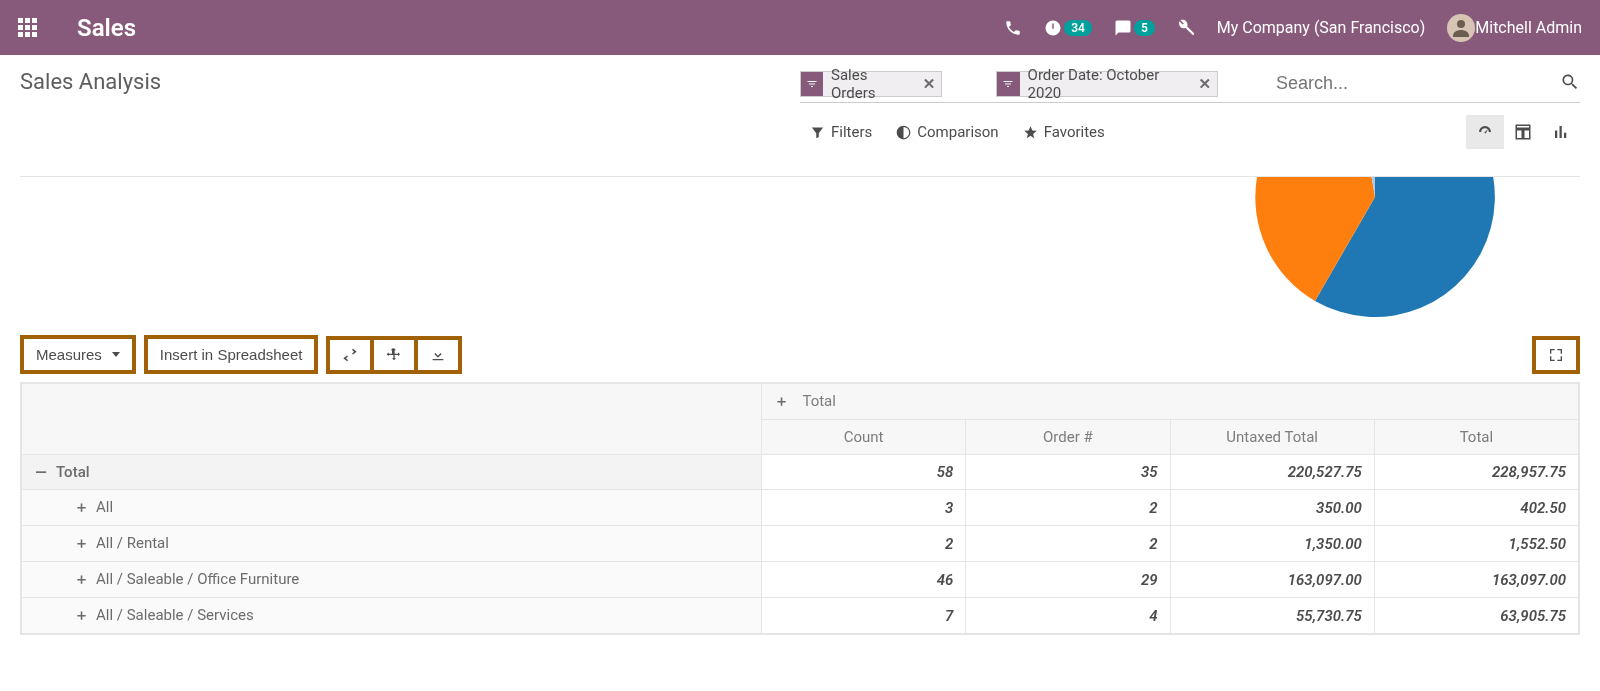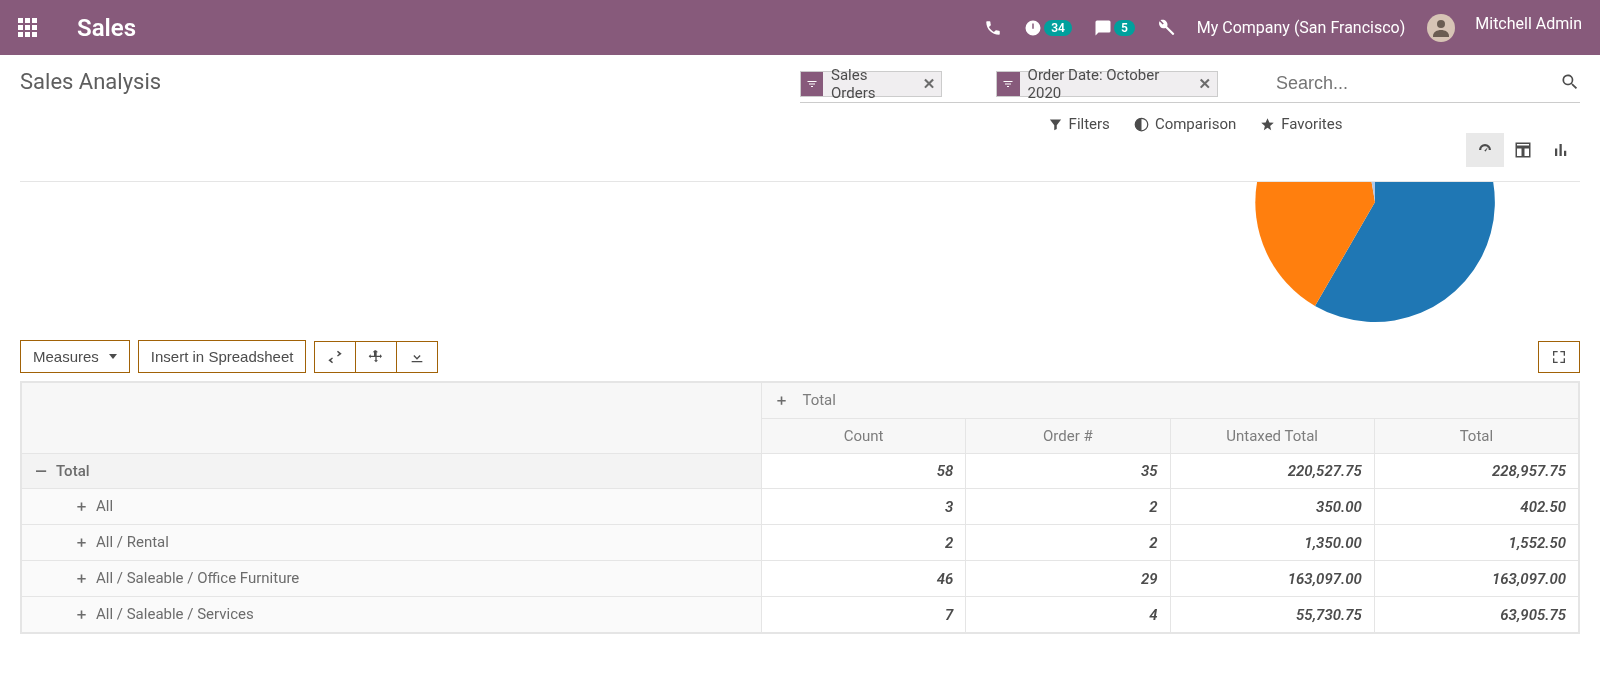--- a/index.html
+++ b/index.html
@@ -9,55 +9,55 @@
   .navbar { background: #875a7b; height: 55px; display: flex; align-items: center; padding: 16px 18px; color: #fff; }
   .navbar .apps-icon { display: grid; grid-template-columns: repeat(3, 5px); grid-template-rows: repeat(3, 5px); gap: 2px; cursor: pointer; }
   .navbar .apps-icon span { background: #fff; width: 5px; height: 5px; }
   .navbar .brand { font-size: 24px; font-weight: 600; margin-left: 40px; margin-right: 40px; }
   .navbar .menu { display: flex; gap: 28px; }
   .navbar .menu a { color: #fff; text-decoration: none; font-size: 16px; }
   .navbar .right { margin-left: auto; display: flex; align-items: center; gap: 22px; }
   .navbar .icon-btn { position: relative; cursor: pointer; display: flex; align-items: center; }
   .navbar .badge { background: #00a09d; color: #fff; border-radius: 10px; padding: 1px 7px; font-size: 12px; font-weight: 600; margin-left: 2px; }
   .navbar .company { font-size: 16px; }
-  .navbar .user { display: flex; gap: 20px; font-size: 16px; }
+  .navbar .user { display: flex; align-items: center; gap: 0; font-size: 16px; }
   .navbar .avatar { width: 28px; height: 28px; border-radius: 50%; background: #d7c4b5; display: inline-flex; align-items: center; justify-content: center; overflow: hidden; }
   .navbar svg { fill: #fff; width: 18px; height: 18px; }
 
   
   .control-panel { padding: 14px 20px 0 20px; }
   .cp-row1 { display: flex; align-items: flex-start; }
   .cp-title { font-size: 22px; color: #5e5e5e; }
   .cp-search-wrap { margin-left: auto; width: 780px; }
   .search-bar { display: flex; align-items: center; border-bottom: 1px solid #ccc; padding-bottom: 4px; position: relative; gap: 48px; }
   .facet { display: inline-flex; align-items: center; background: #f0eef0; color: #4c4c4c; font-size: 15px; margin-right: 6px; border: 1px solid #ccc; height: 26px; }
   .facet .facet-icon { background: #875a7b; height: 100%; width: 24px; display: flex; align-items: center; justify-content: center; }
   .facet .facet-icon svg { fill: #fff; width: 12px; height: 12px; }
   .facet-label { padding: 0 8px; }
   .facet-remove { padding: 0 6px; cursor: pointer; color: #6c6c6c; font-weight: bold; }
   .search-input { flex: 1; border: none; outline: none; font-size: 18px; padding: 4px 4px; color: #a16207; }
   .search-icon { cursor: pointer; }
   .search-icon svg { width: 20px; height: 20px; fill: #4c4c4c; }
 
-  .cp-row2 { display: flex; align-items: center; margin-top: 12px; padding-bottom: 14px; border-bottom: 1px solid #e5e5e5; padding-left: 790px; flex-direction: column; }
+  .cp-row2 { display: flex; align-items: center; margin-top: 12px; padding-bottom: 27px; border-bottom: 1px solid #e5e5e5; padding-left: 790px; }
   .cp-filters { display: flex; gap: 24px; align-items: center; font-size: 15px; color: #4c4c4c; }
   .cp-filters .filter-item { display: inline-flex; align-items: center; gap: 6px; cursor: pointer; }
   .cp-filters svg { width: 15px; height: 15px; fill: #4c4c4c; }
   .view-switcher { margin-left: auto; display: flex; }
   .view-switcher .v-btn { width: 38px; height: 34px; display: flex; align-items: center; justify-content: center; cursor: pointer; }
   .view-switcher .v-btn.active { background: #e9e9e9; }
   .view-switcher svg { width: 18px; height: 18px; fill: #4c4c4c; }
 
   
   .chart-area { position: relative; height: 150px; overflow: hidden; }
   .pie-chart { position: absolute; right: 95px; top: -110px; }
 
   
   .pivot-toolbar { display: flex; align-items: center; padding: 8px 20px; gap: 8px; }
-  .btn { border: 1px solid #a16207; background: #fff; padding: 7px 12px; font-size: 15px; color: #4c4c4c; cursor: pointer; display: inline-flex; align-items: center; gap: 6px; }
+  .btn { border: 4px solid #a16207; background: #fff; padding: 7px 12px; font-size: 15px; color: #4c4c4c; cursor: pointer; display: inline-flex; align-items: center; gap: 6px; }
   .btn-group { display: inline-flex; }
   .btn-group .btn { border-radius: 0; }
   .btn-group .btn + .btn { border-left: none; }
   .caret-down { display: inline-block; width: 0; height: 0; border-left: 4px solid transparent; border-right: 4px solid transparent; border-top: 5px solid #4c4c4c; margin-left: 4px; }
   .spacer { flex: 1; }
 
   
   .pivot { margin: 0 20px 20px 20px; border: 1px solid #e5e5e5; }
   table { border-collapse: collapse; width: 100%; table-layout: fixed; }
   th, td { border: 1px solid #e5e5e5; padding: 8px 12px; font-size: 15px; }

